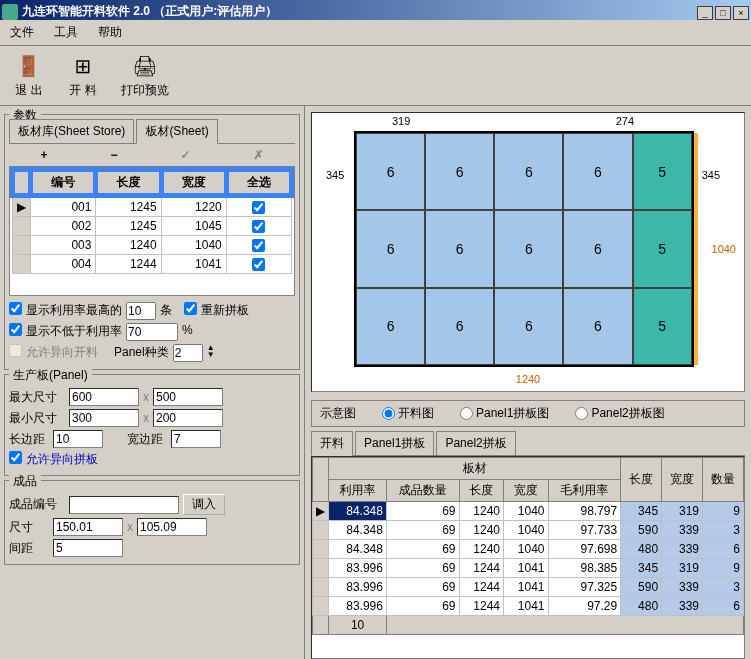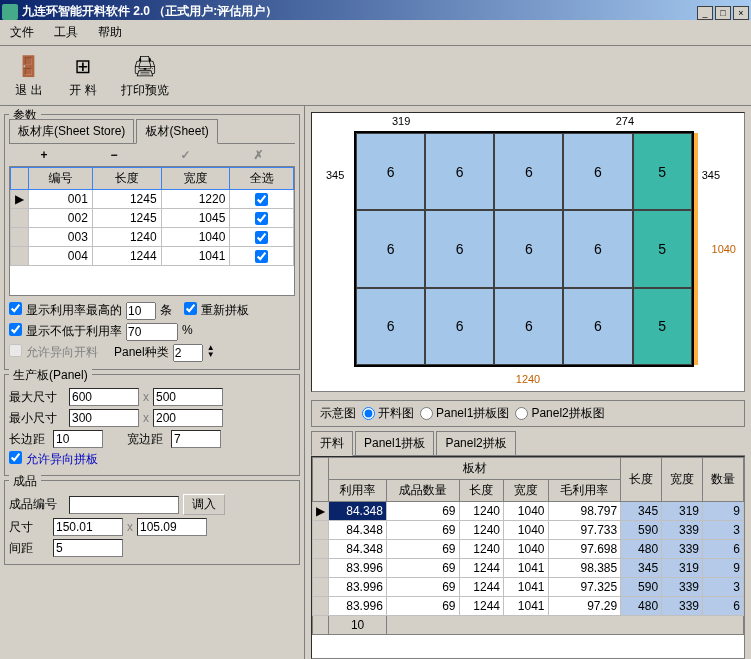--- a/index.html
+++ b/index.html
@@ -27,21 +27,21 @@
 
 .tabs { display: flex; border-bottom: 1px solid #808080; }
 .tab { padding: 3px 8px; border: 1px solid #808080; border-bottom: none; background: #d4d0c8; cursor: pointer; margin-right: 2px; position: relative; }
 .tab.active { background: #d4d0c8; border-bottom: 1px solid #d4d0c8; margin-bottom: -1px; }
 
 .sheetops { display: flex; justify-content: space-around; padding: 4px 0; font-size: 14px; font-weight: bold; }
 .sheetops span { cursor: pointer; padding: 0 8px; }
 
 .sheettable { border: 1px solid #808080; background: #fff; }
 .sheettable table { width: 100%; border-collapse: collapse; }
-.sheettable th { background: #d4d0c8; border: 1px solid #3b82f6; padding: 2px 4px; font-weight: normal; text-align: center; }
+.sheettable th { background: #d4d0c8; border: 5px solid #3b82f6; padding: 2px 4px; font-weight: bold; text-align: center; }
 .sheettable td { border: 1px solid #c0c0c0; padding: 2px 4px; text-align: right; }
 .sheettable td:first-child { text-align: left; }
 .sheettable .rowind { width: 14px; background: #d4d0c8; text-align: center; }
 .sheettable input[type=checkbox] { margin: 0 auto; display: block; }
 
 .fieldrow { display: flex; align-items: center; gap: 4px; margin: 3px 0; }
 .fieldrow label { min-width: 56px; }
 .fieldrow input[type=text] { border: 1px inset #808080; padding: 1px 2px; background: #fff; }
 .fieldrow input.short { width: 50px; }
 .fieldrow input.med { width: 70px; }
@@ -56,21 +56,21 @@
 .dcell.teal { background: #3cb8a8; }
 .dgrid::after { content: ""; position: absolute; right: -6px; top: 0; bottom: 0; width: 4px; background: #ffb040; }
 .dim { position: absolute; font-size: 11px; color: #000; }
 .dim.top1 { top: 2px; left: 80px; }
 .dim.top2 { top: 2px; right: 110px; }
 .dim.left { left: 14px; top: 56px; }
 .dim.right1 { right: 24px; top: 56px; }
 .dim.right2 { right: 8px; top: 130px; color: #c06000; }
 .dim.bottom { bottom: 6px; left: 50%; transform: translateX(-50%); color: #c06000; }
 
-.viewopts { display: flex; align-items: center; gap: 6px; padding: 4px 8px; border: 1px solid #808080; margin: 2px 6px; }
+.viewopts { display: flex; align-items: center; gap: 26px; padding: 4px 8px; border: 1px solid #808080; margin: 2px 6px; }
 .viewopts label { display: flex; align-items: center; gap: 3px; cursor: pointer; }
 
 .restable-wrap { flex: 1; margin: 2px 6px 6px; display: flex; flex-direction: column; }
 .restable { flex: 1; border: 1px inset #808080; background: #fff; overflow: auto; }
 .restable table { width: 100%; border-collapse: collapse; }
 .restable th { background: #d4d0c8; border: 1px solid #808080; padding: 2px 3px; font-weight: normal; text-align: center; }
 .restable td { border: 1px solid #c0c0c0; padding: 2px 3px; text-align: right; }
 .restable td.hl { background: #0a246a; color: #fff; }
 .restable td.hl2 { background: #b4cae8; }
 .restable .footrow td { background: #d4d0c8; border: 1px solid #808080; }

